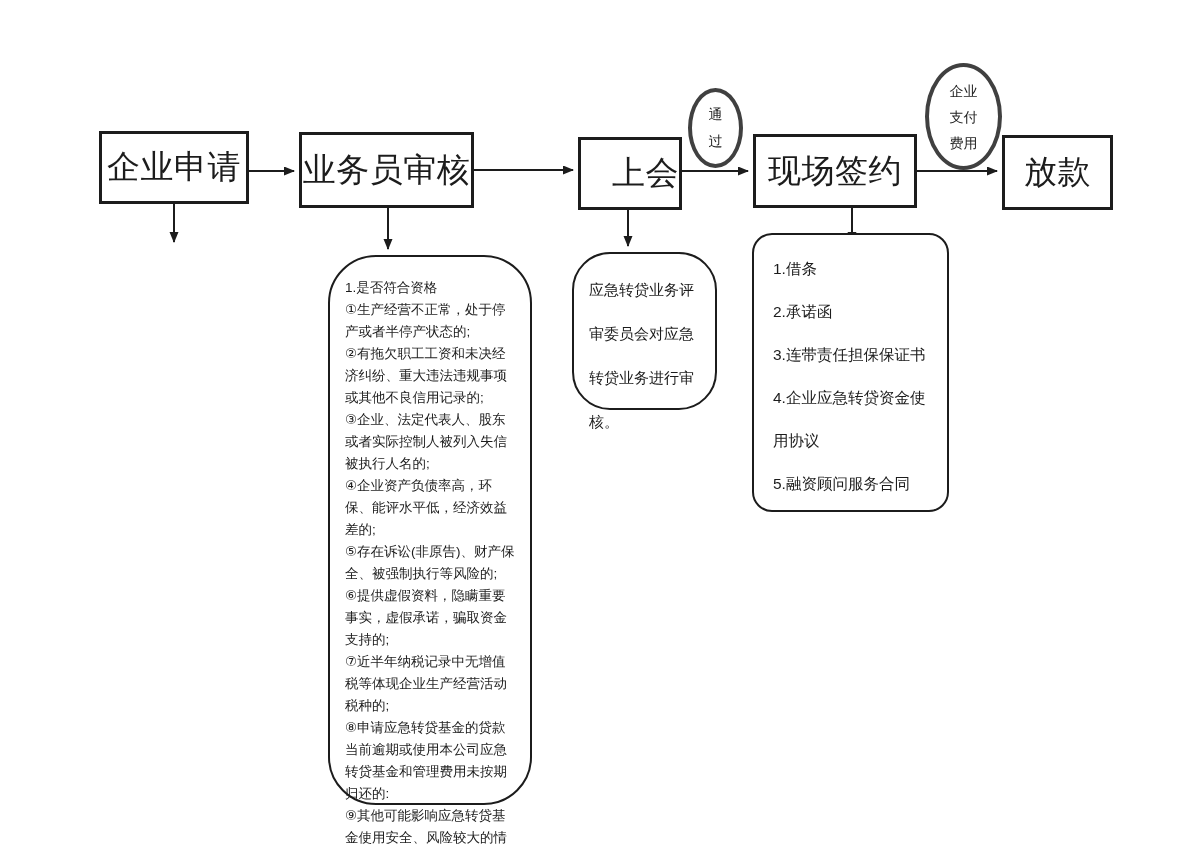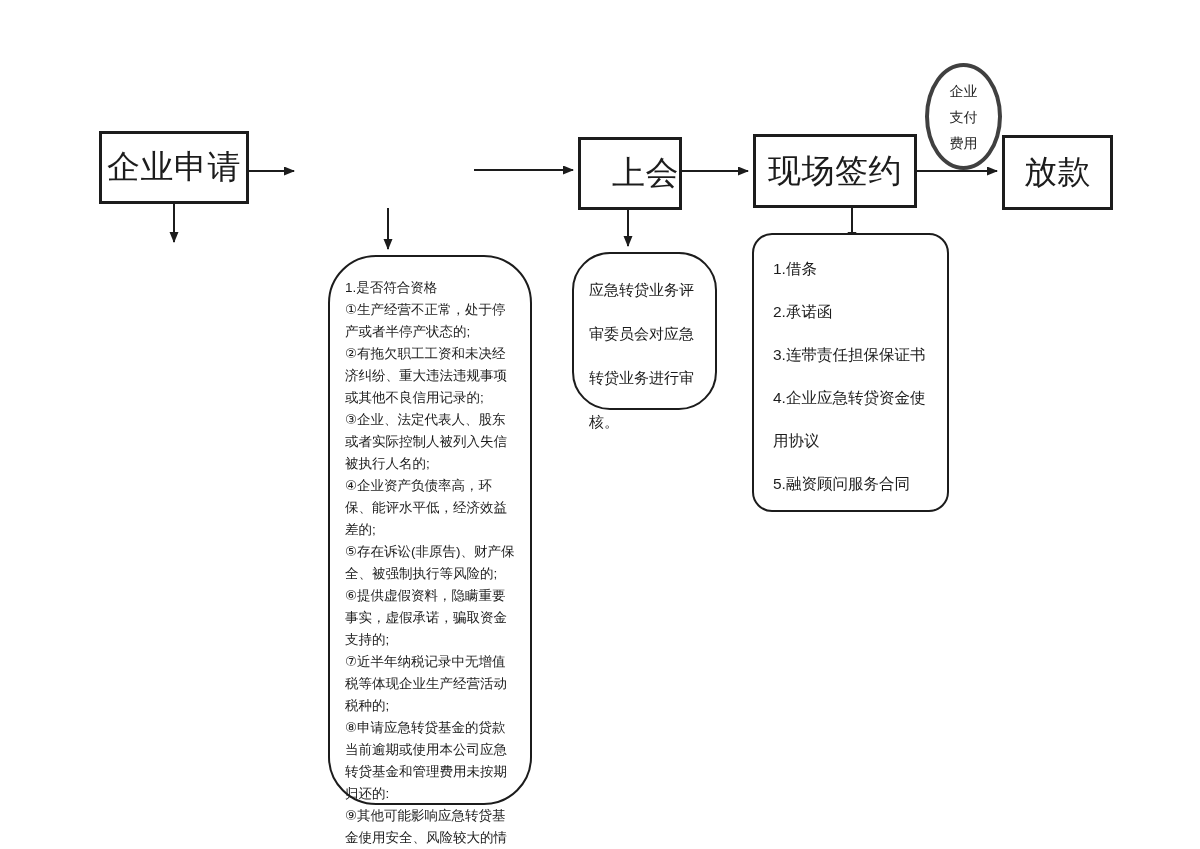--- a/index.html
+++ b/index.html
@@ -118,30 +118,36 @@
     <line x1="917" y1="171" x2="997" y2="171" stroke="#1c1c1c" stroke-width="2" marker-end="url(#ah)"></line>
     <line x1="174" y1="204" x2="174" y2="242" stroke="#1c1c1c" stroke-width="2" marker-end="url(#ah)"></line>
     <line x1="388" y1="208" x2="388" y2="249" stroke="#1c1c1c" stroke-width="2" marker-end="url(#ah)"></line>
     <line x1="628" y1="210" x2="628" y2="246" stroke="#1c1c1c" stroke-width="2" marker-end="url(#ah)"></line>
     <line x1="852" y1="208" x2="852" y2="242" stroke="#1c1c1c" stroke-width="2" marker-end="url(#ah)"></line>
   </svg>
 
   <div class="node step step-apply">
     <span>企业申请</span>
   </div>
+  <div class="node step step-review">
+    <span>业务员审核</span>
+  </div>
   <div class="node step step-meeting">
     <span>上会</span>
   </div>
   <div class="node step step-disburse">
     <span>放款</span>
   </div>
   <div class="node step step-sign">
     <span>现场签约</span>
   </div>
 
+  <div class="ellipse conn-pass">
+    <span class="vtext">通过</span>
+  </div>
   <div class="ellipse conn-fee">
     <span class="vtext">企业支付费用</span>
   </div>
 
   <div class="panel panel-review">
     <div class="panel-text">1.是否符合资格
 ①生产经营不正常，处于停产或者半停产状态的;
 ②有拖欠职工工资和未决经济纠纷、重大违法违规事项或其他不良信用记录的;
 ③企业、法定代表人、股东或者实际控制人被列入失信被执行人名的;
 ④企业资产负债率高，环保、能评水平低，经济效益差的;

